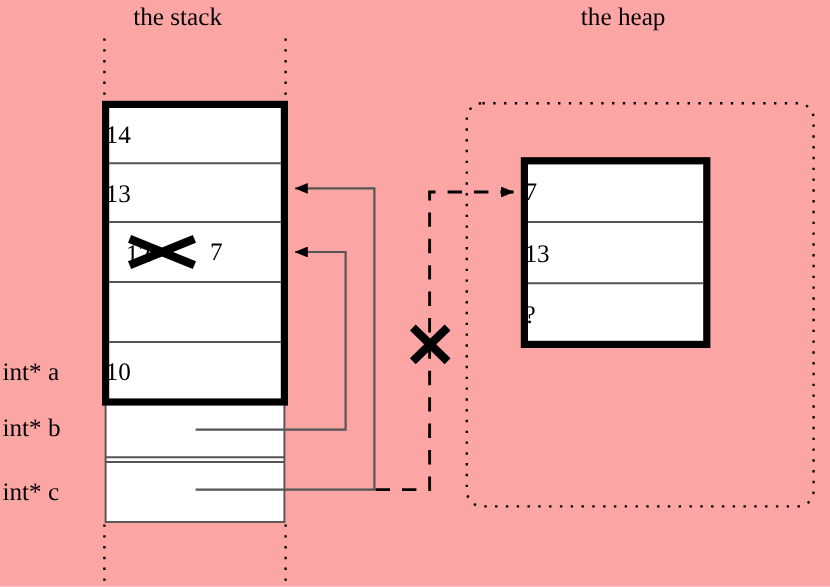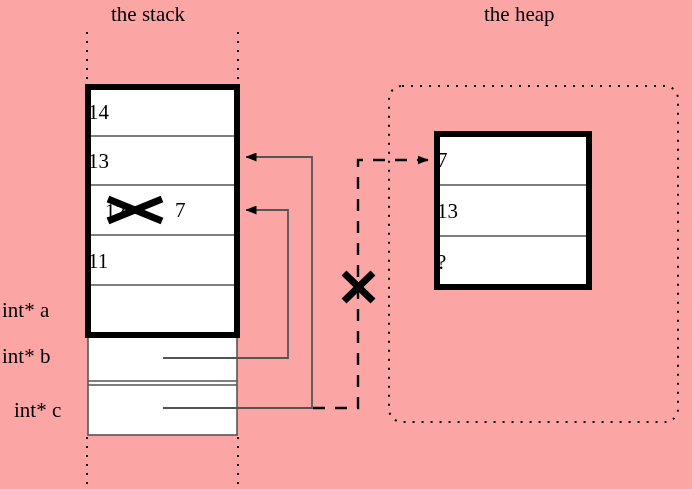--- a/index.html
+++ b/index.html
@@ -105,24 +105,24 @@
     <line x1="440" y1="236" x2="586" y2="236" stroke="#555555" stroke-width="1.6"></line>
   </svg>
 
   <div class="cellval" style="left:88px; top:100px; width:149px;">14</div>
 
   <div class="cellval" style="left:88px; top:149px; width:149px;">13</div>
 
   <div class="cellval" style="left:105px; top:199px; width:60px;">12</div>
   <div class="cellval" style="left:175px; top:198px; width:30px;">7</div>
 
-  <div class="cellval" style="left:88px; top:249px; width:149px;">11</div>
 
+  <div class="cellval" style="left:88px; top:298px; width:149px;">10</div>
 
   <div class="varlabel" style="left:2px; top:298px;font-family:Liberation Serif, serif;">int* a</div>
   <div class="varlabel" style="left:2px; top:344px;">int* b</div>
-  <div class="varlabel" style="left:14px; top:398px;">int* c</div>
+  <div class="varlabel" style="left:2px; top:398px;">int* c</div>
 
   <div class="cellval" style="left:437px; top:148px; width:152px;">7</div>
   <div class="cellval" style="left:437px; top:199px; width:152px;">13</div>
   <div class="cellval" style="left:437px; top:250px; width:152px;">?</div>
 
 </div>
 
 </body></html>

